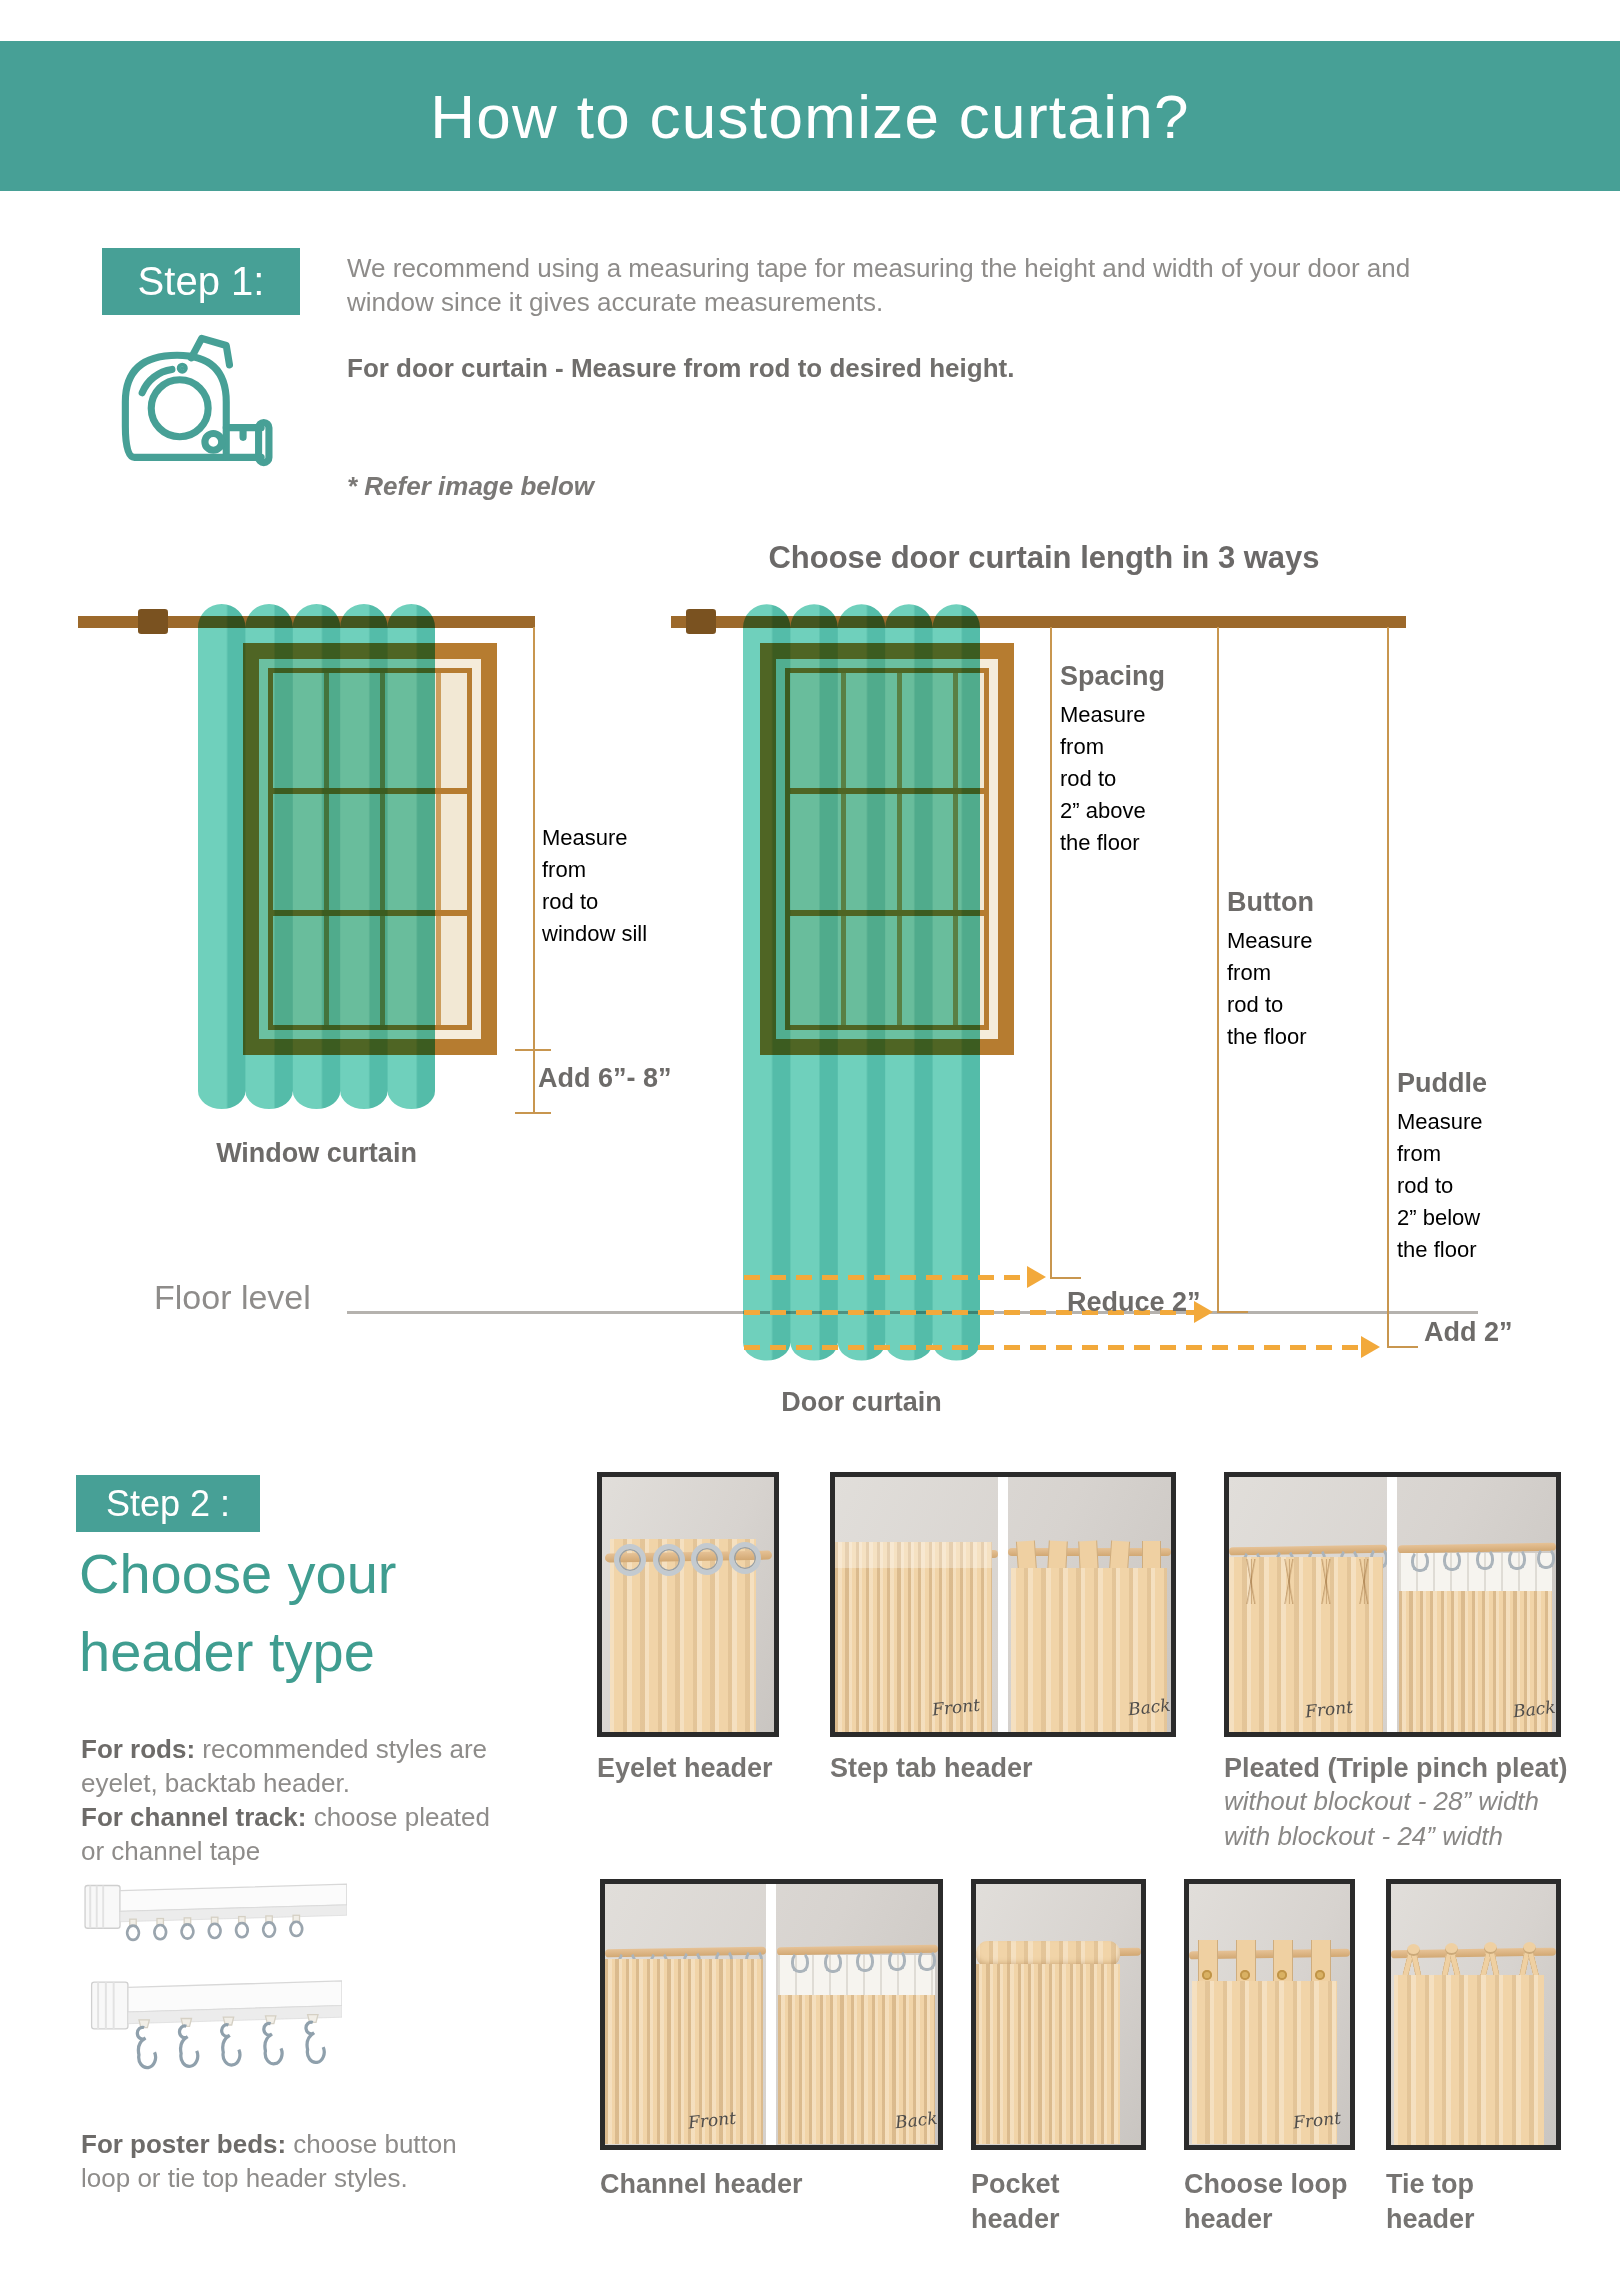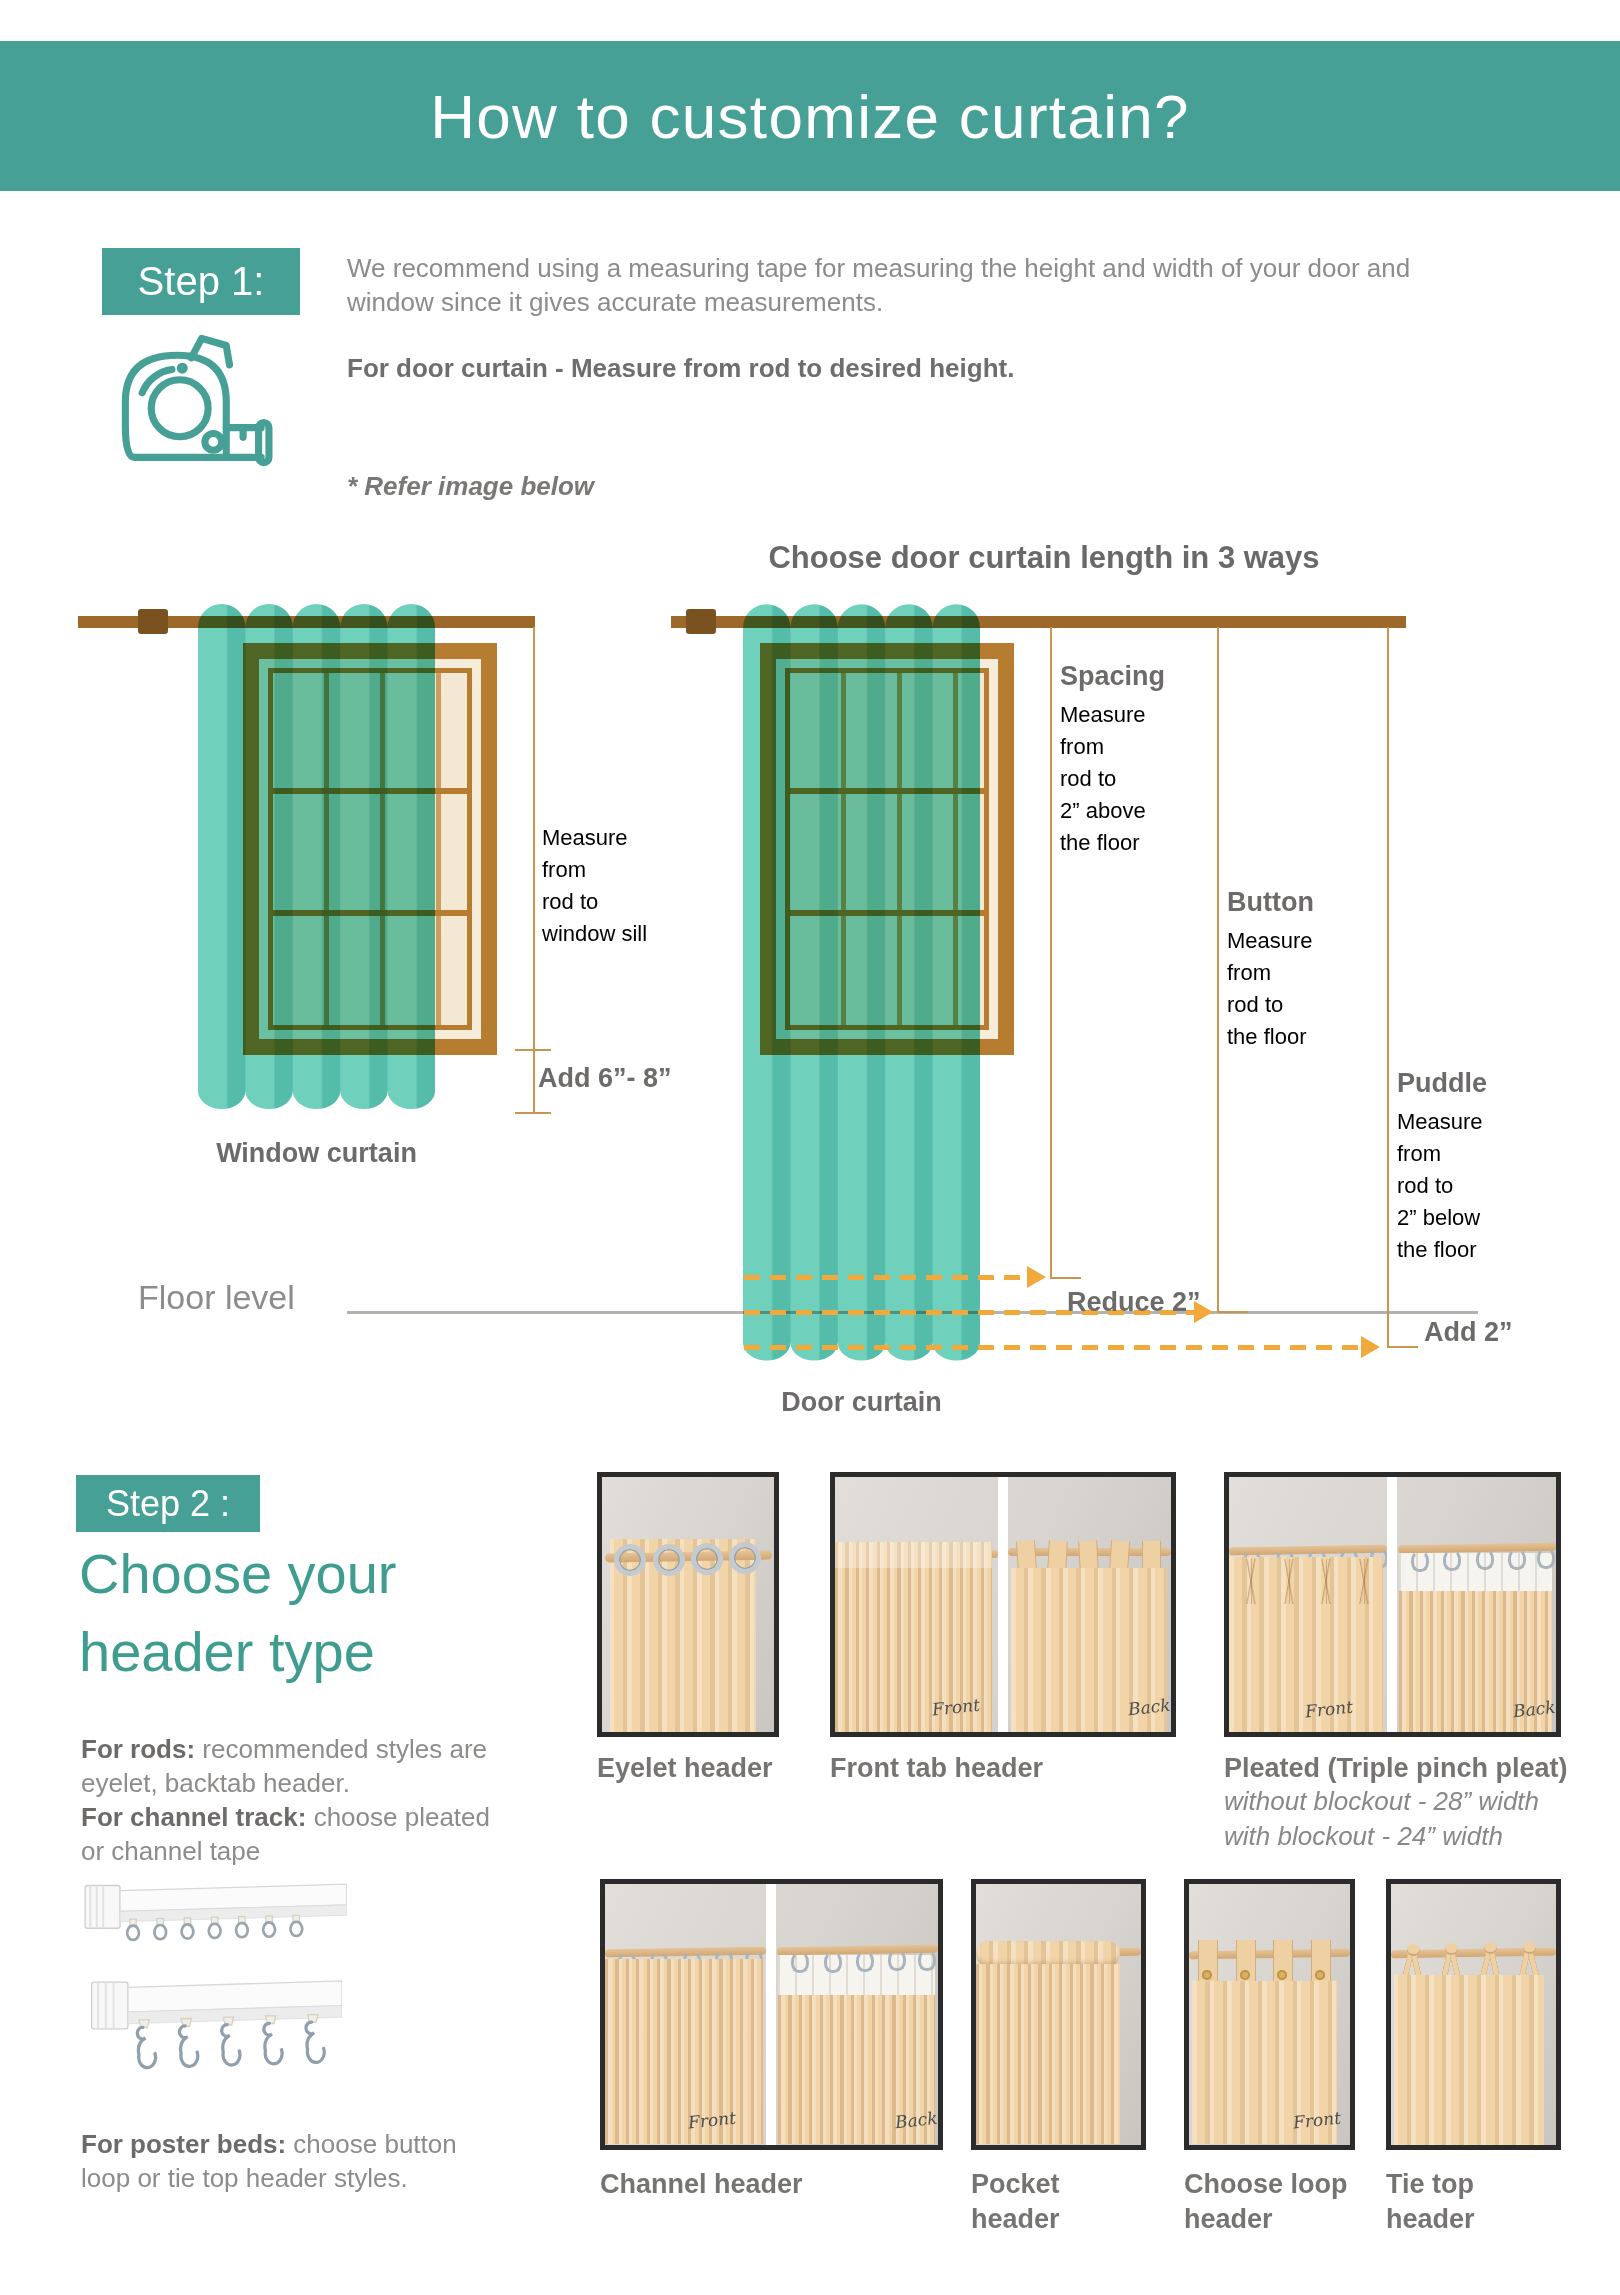--- a/index.html
+++ b/index.html
@@ -17,21 +17,21 @@
   .badge1{left:102px;top:248px;width:198px;height:67px;font-size:40px;}
   .badge2{left:76px;top:1475px;width:184px;height:57px;font-size:36px;}
 
   
   .t-reg40{font-size:26px;color:#8E8C8A;line-height:34px;}
   .t-bold40{font-size:26px;font-weight:700;color:#706E6C;line-height:34px;}
   .t-note{font-size:26px;font-weight:700;font-style:italic;color:#7A7876;}
   .t-title48{font-size:31px;font-weight:700;color:#6B6968;}
   .t-meas{font-size:22px;color:#000000;line-height:32px;}
   .t-sub42{font-size:27px;font-weight:700;color:#6D6B69;}
-  .t-floor{font-size:34px;color:#8E8C8A;}
+  .t-floor{font-size:34px;color:#8E8C8A;margin-left:16px;}
   .t-head86{font-size:56px;color:#3F9D90;font-weight:400;}
   .t-lbl{font-size:27px;font-weight:700;color:#767472;line-height:34px;}
   .t-ital{font-size:26px;font-style:italic;color:#8A8886;}
   .mixline b{color:#6D6B69;font-weight:700;}
   .mixline span{color:#8E8C8A;}
   .mixline{font-size:26px;line-height:34px;}
 
   
   .rod{background:#9C692B;height:12.3px;}
   .finial{background:#7A5220;border-radius:3.2px;}
@@ -357,21 +357,21 @@
       <div class="chook" style="left:45px;top:72px;"></div>
       <div class="chook" style="left:78px;top:71px;"></div>
       <div class="chook" style="left:110px;top:71px;"></div>
       <div class="chook" style="left:139px;top:70px;"></div>
       <div class="curt gather" style="left:1.3px;top:114px;width:153px;height:141px;"></div>
       <div class="script" style="left:115px;top:222px;">Back</div>
     </div>
   </div>
 
   <div class="abs t-lbl" style="left:597px;top:1751px;">Eyelet header</div>
-  <div class="abs t-lbl" style="left:830px;top:1751px;">Front tab header</div>
+  <div class="abs t-lbl" style="left:830px;top:1751px;">Step tab header</div>
   <div class="abs t-lbl" style="left:1224px;top:1751px;">Pleated (Triple pinch pleat)</div>
   <div class="abs t-ital" style="left:1224px;top:1786px;">without blockout - 28” width</div>
   <div class="abs t-ital" style="left:1224px;top:1821px;">with blockout - 24” width</div>
 
   <div class="abs photo" style="left:600px;top:1879px;width:333px;height:261px;">
     <div class="half" style="left:0;width:161px;">
       <div class="prod" style="left:0;top:64px;width:161px;height:8.4px;transform:rotate(-1deg);"></div>
       <div class="chook" style="left:13px;top:67px;"></div>
       <div class="chook" style="left:45px;top:67px;"></div>
       <div class="chook" style="left:78px;top:66px;"></div>

